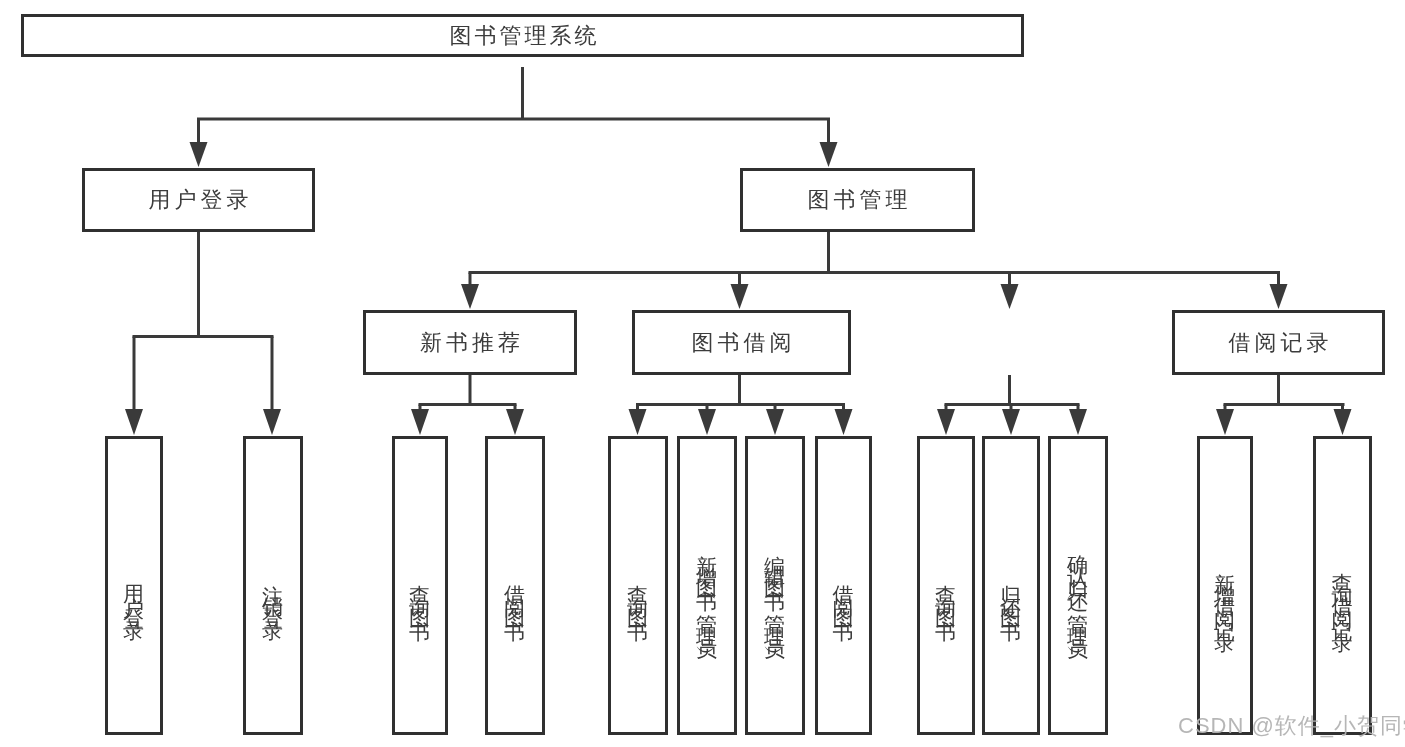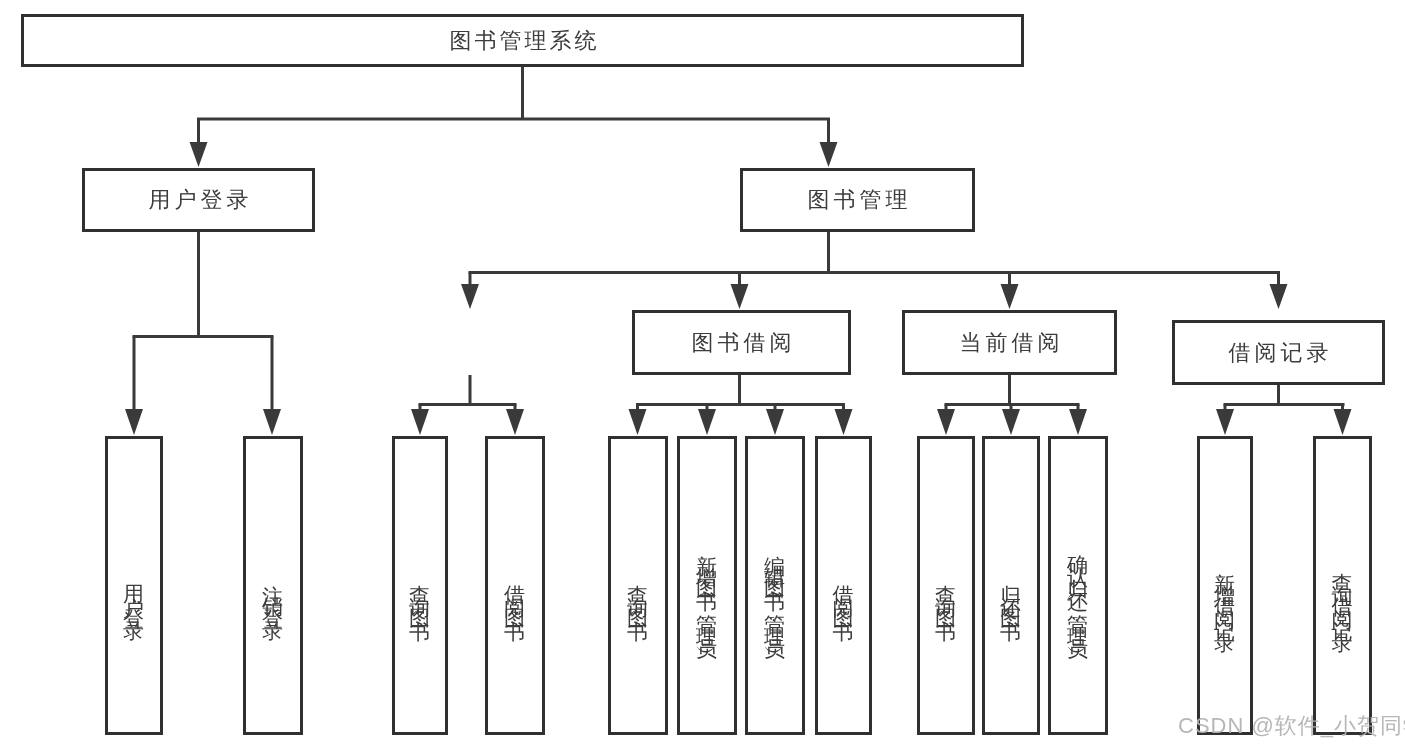--- a/index.html
+++ b/index.html
@@ -128,38 +128,38 @@
 
       <polygon points="937,409 955,409 946,435"></polygon>
       <polygon points="1002,409 1020,409 1011,435"></polygon>
       <polygon points="1069,409 1087,409 1078,435"></polygon>
 
       <polygon points="1216,409 1234,409 1225,435"></polygon>
       <polygon points="1333.5,409 1351.5,409 1342.5,435"></polygon>
     </g>
   </svg>
 
-  <div class="node root-node" style="left:21px;top:14px;width:1003px;height:53px;">
+  <div class="node root-node" style="left:21px;top:14px;width:1003px;height:43px;">
     <span>图书管理系统</span>
   </div>
 
   <div class="node" style="left:82px;top:168px;width:233px;height:64px;">
     <span>用户登录</span>
   </div>
   <div class="node" style="left:740px;top:168px;width:235px;height:64px;">
     <span>图书管理</span>
   </div>
 
+  <div class="node" style="left:363px;top:310px;width:214px;height:65px;">
+    <span>新书推荐</span>
+  </div>
   <div class="node" style="left:632px;top:310px;width:219px;height:65px;">
     <span>图书借阅</span>
   </div>
-  <div class="node" style="left:902px;top:310px;width:215px;height:65px;">
-    <span>当前借阅</span>
-  </div>
-  <div class="node" style="left:1172px;top:320px;width:213px;height:65px;">
+  <div class="node" style="left:1172px;top:310px;width:213px;height:65px;">
     <span>借阅记录</span>
   </div>
 
   <div class="leaf" style="left:105px;top:436px;width:58px;height:299px;">
     <span>用户登录</span>
   </div>
   <div class="leaf" style="left:243px;top:436px;width:60px;height:299px;">
     <span>注销登录</span>
   </div>
 

